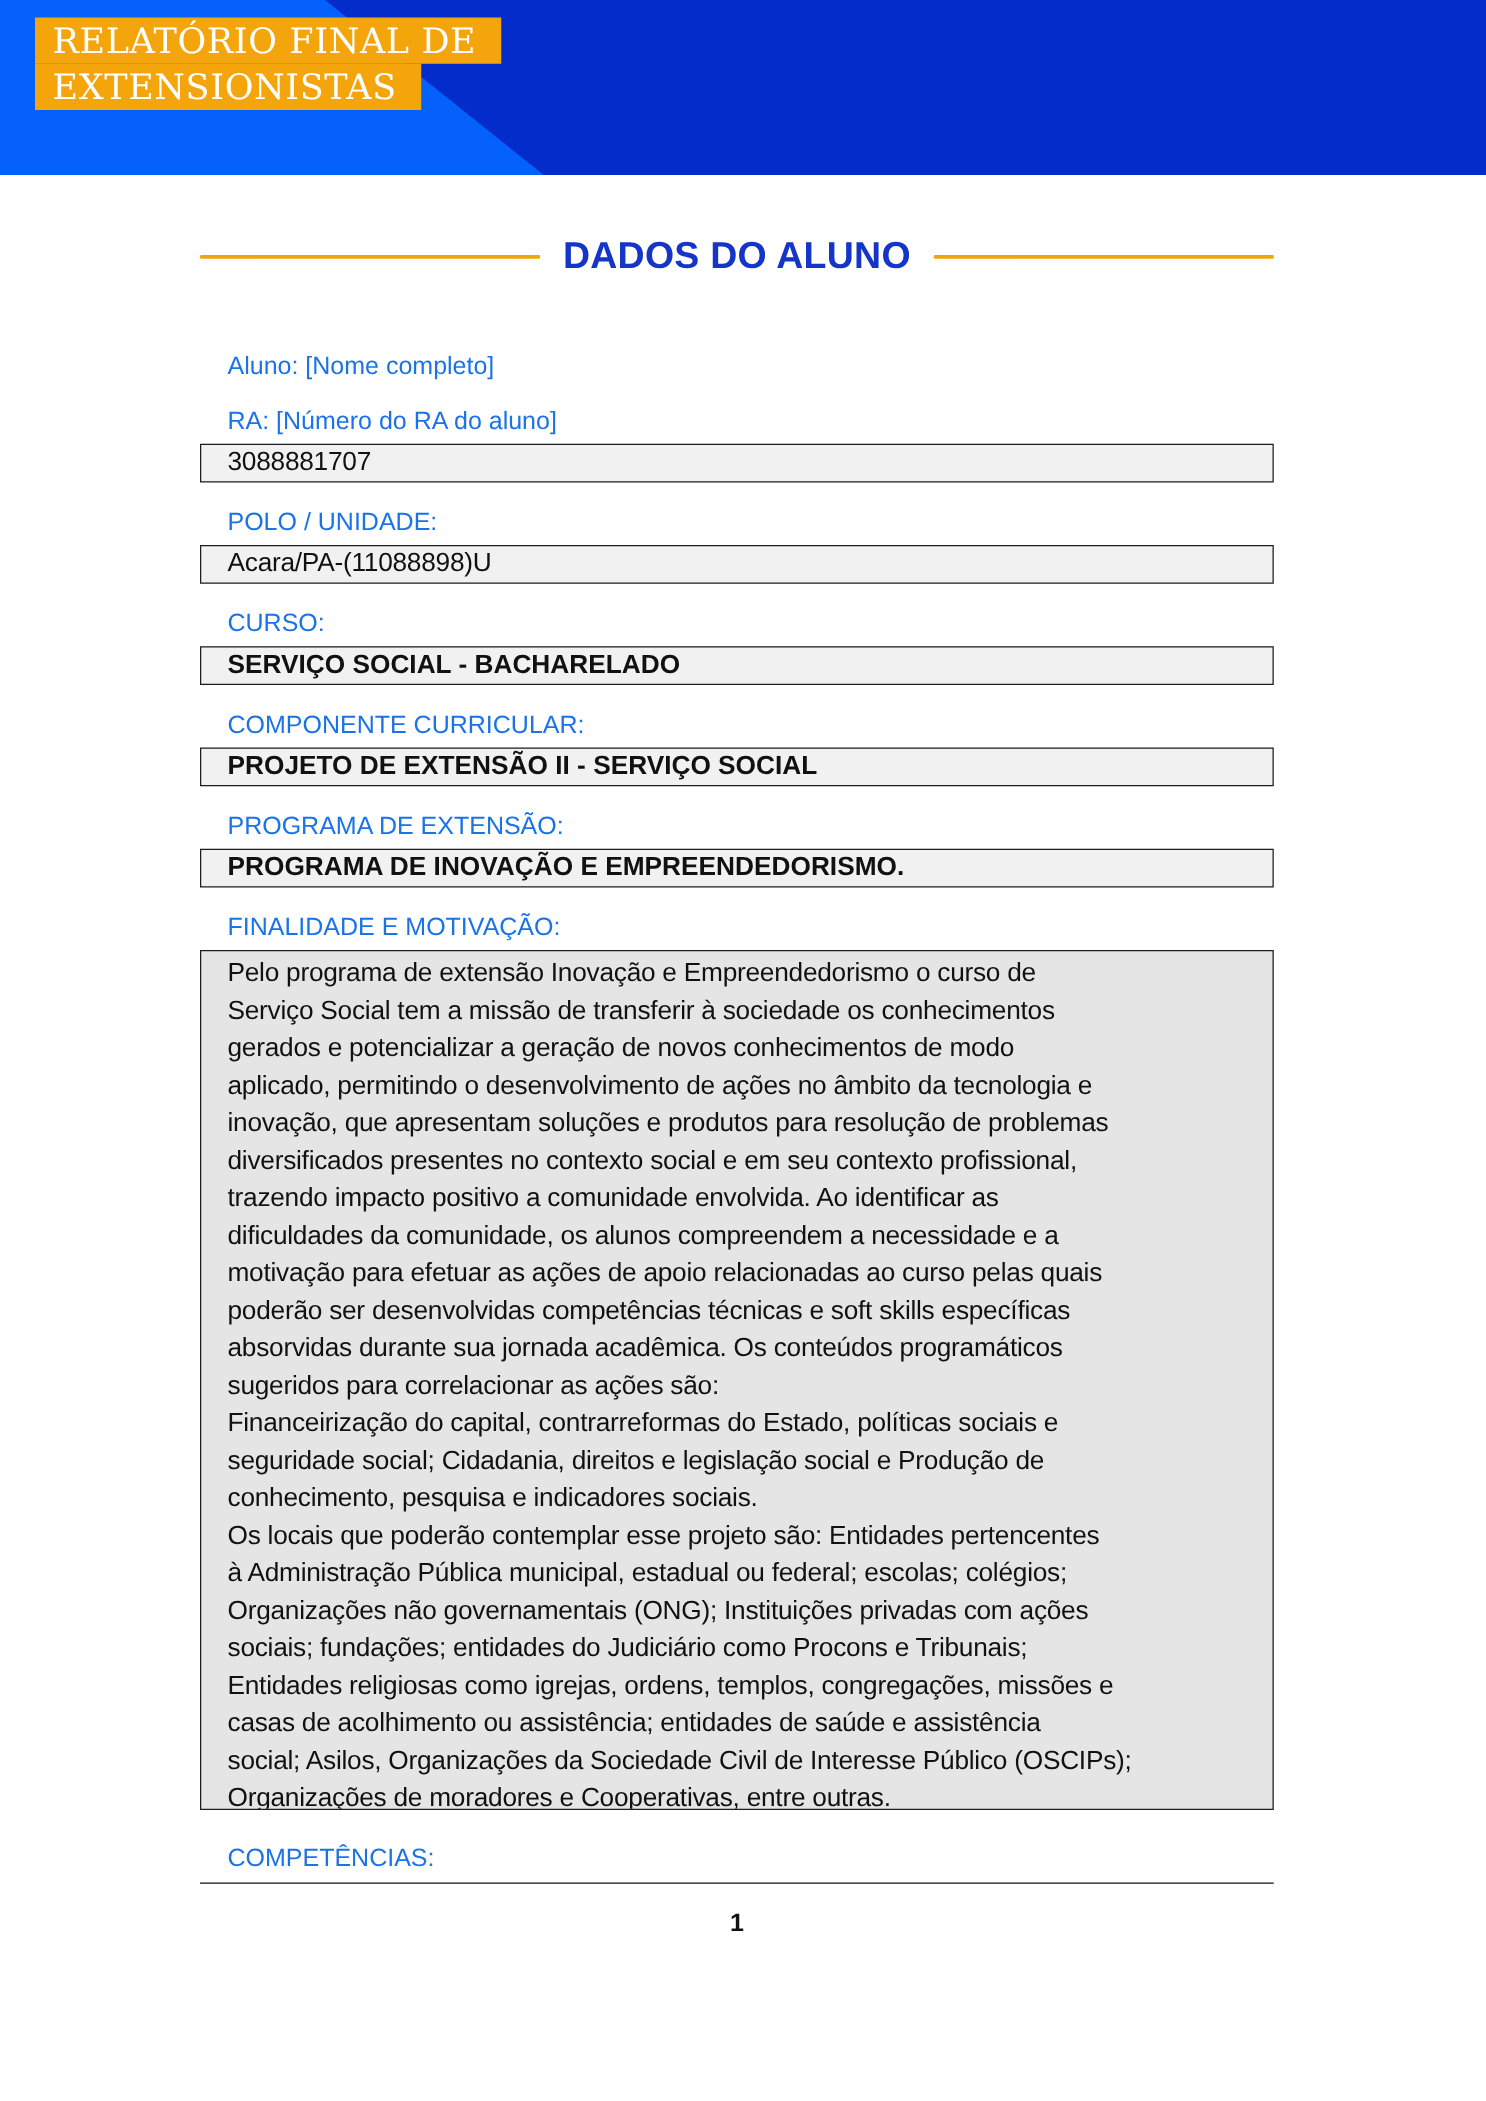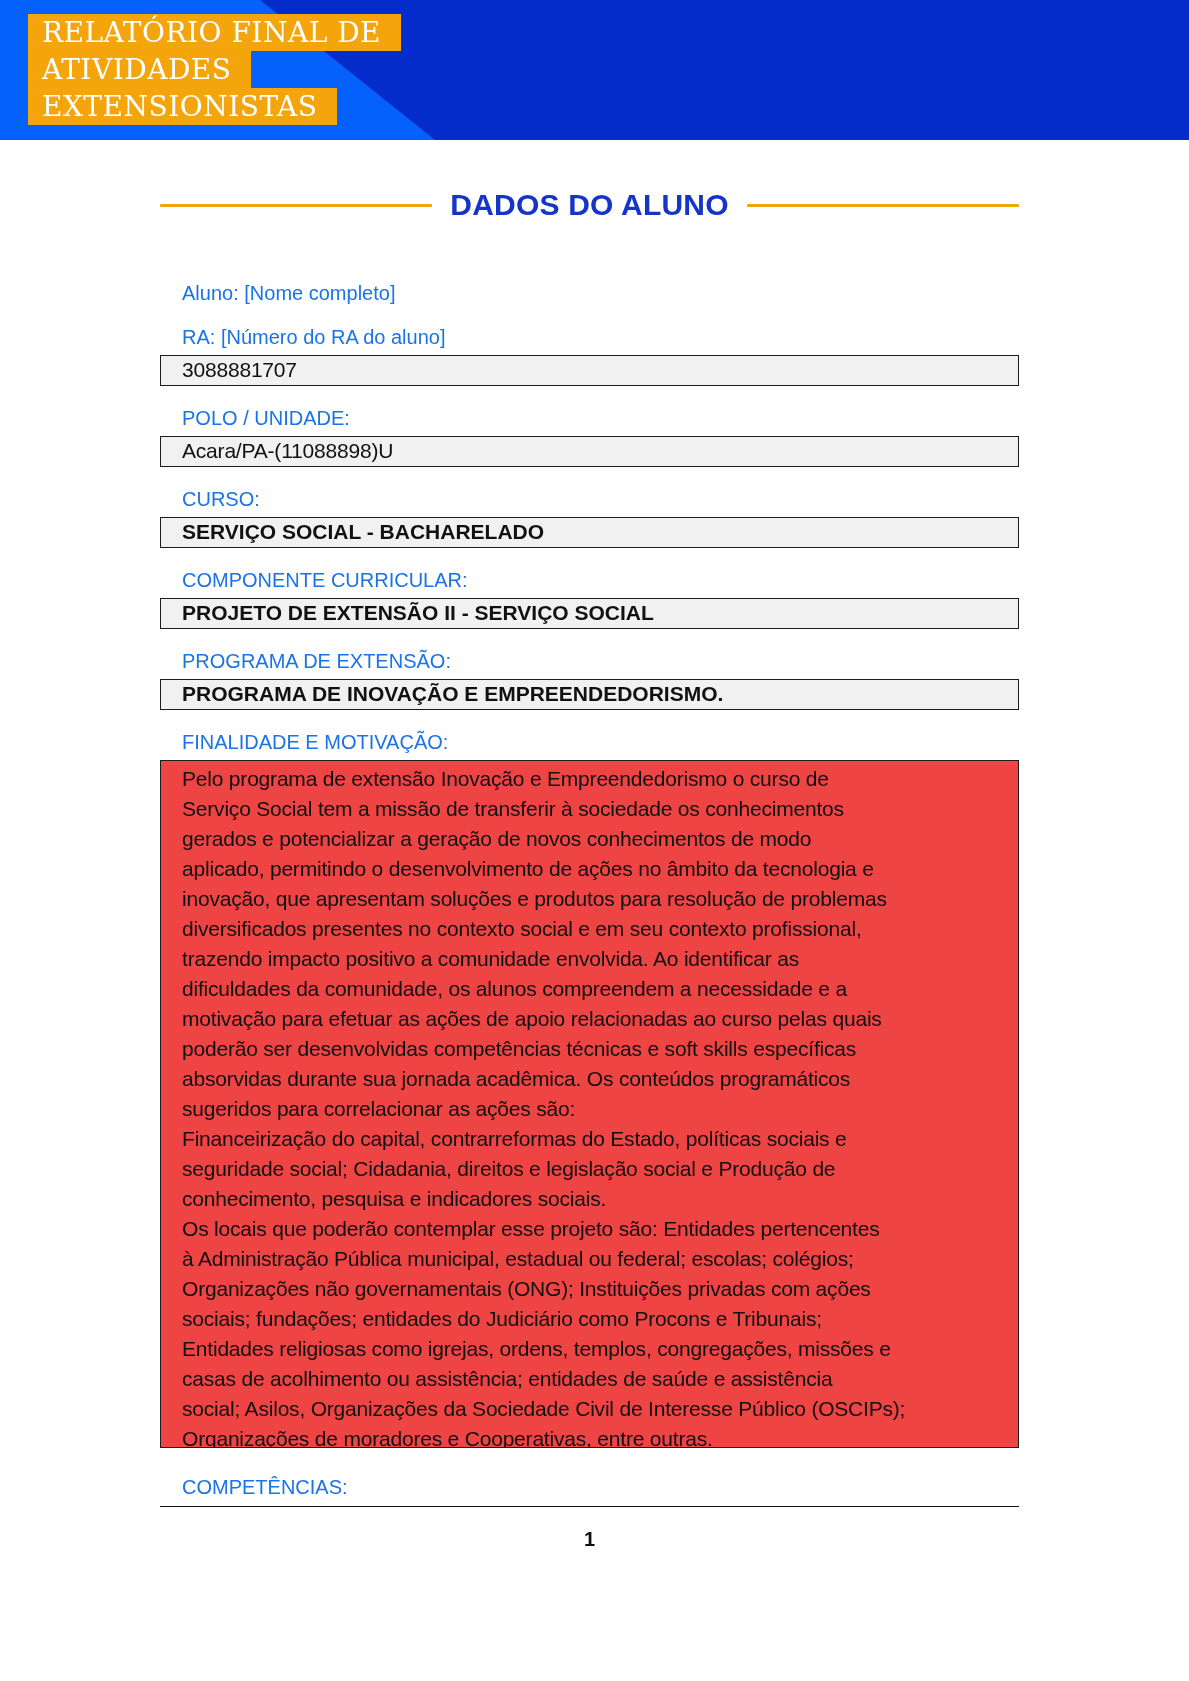--- a/index.html
+++ b/index.html
@@ -87,21 +87,21 @@
     font-size: 21px;
     line-height: 27px;
     padding: 0 12px 0 21px;
     letter-spacing: -0.2px;
     white-space: nowrap;
     overflow: hidden;
   }
   .value-bold { font-weight: 700; letter-spacing: 0; }
   .textarea-box {
     height: 688px;
-    background: #ef4444;
+    background: #e5e5e5;
     border: 1.5px solid #1c1c1c;
     color: #111111;
     font-size: 21px;
     line-height: 30px;
     padding: 3px 14px 0 21px;
     letter-spacing: -0.2px;
     white-space: pre-line;
     overflow: hidden;
   }
   .trailing-label { margin-top: 28px; }
@@ -120,21 +120,20 @@
 </style>
 </head>
 <body>
 
 <div class="page">
 
   <div class="header-band">
     <div class="header-light-shape"></div>
     <div class="banner">
       <span class="banner-line">RELATÓRIO FINAL DE</span>
-      <span class="banner-line">ATIVIDADES</span>
       <span class="banner-line">EXTENSIONISTAS</span>
     </div>
   </div>
 
   <div class="content">
 
     <div class="section-title-row">
       <div class="rule"></div>
       <div class="section-title">DADOS DO ALUNO</div>
       <div class="rule"></div>

